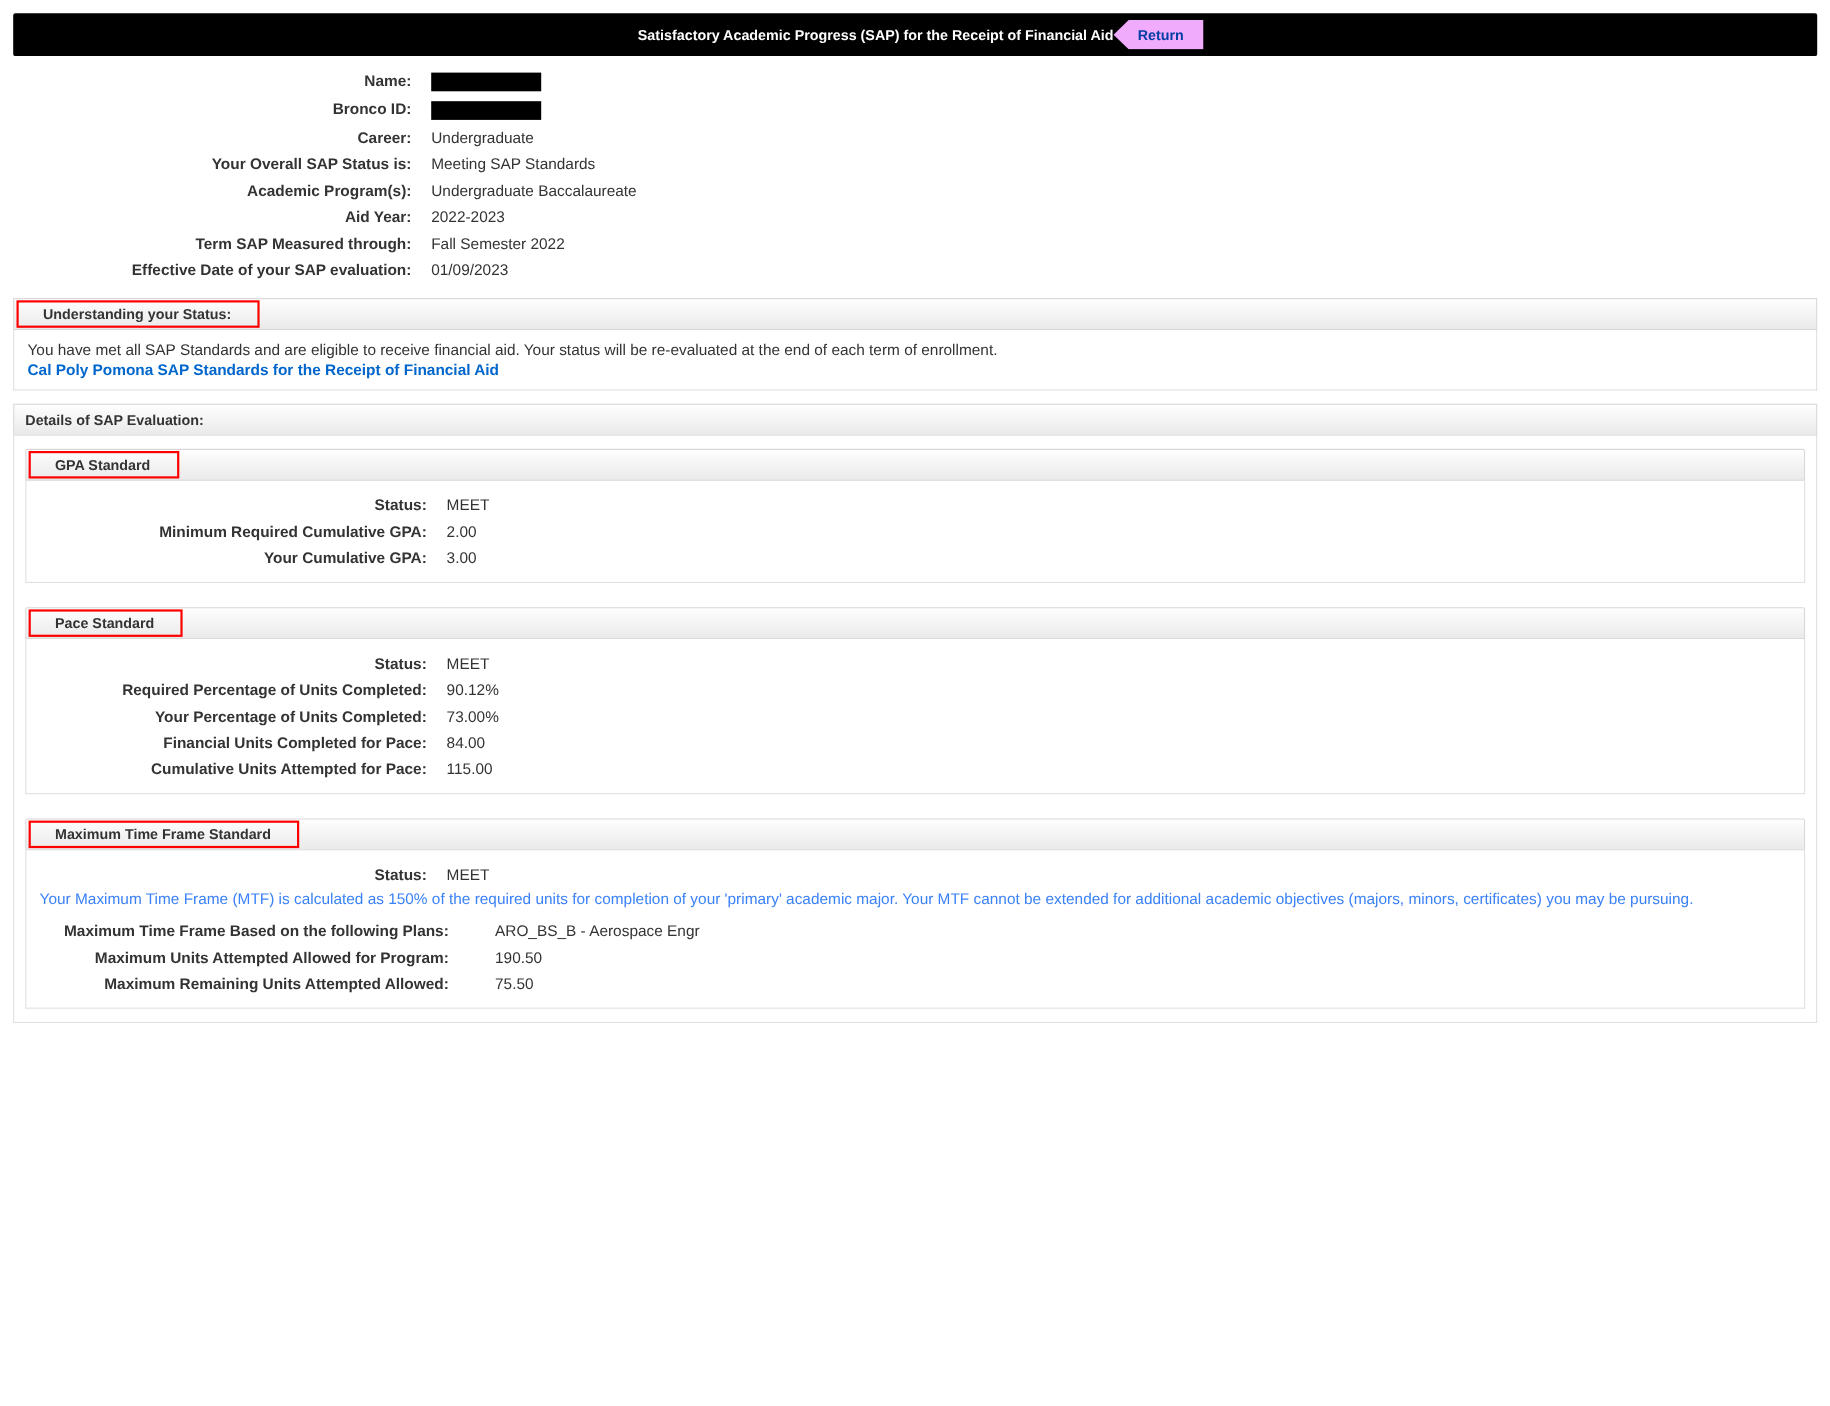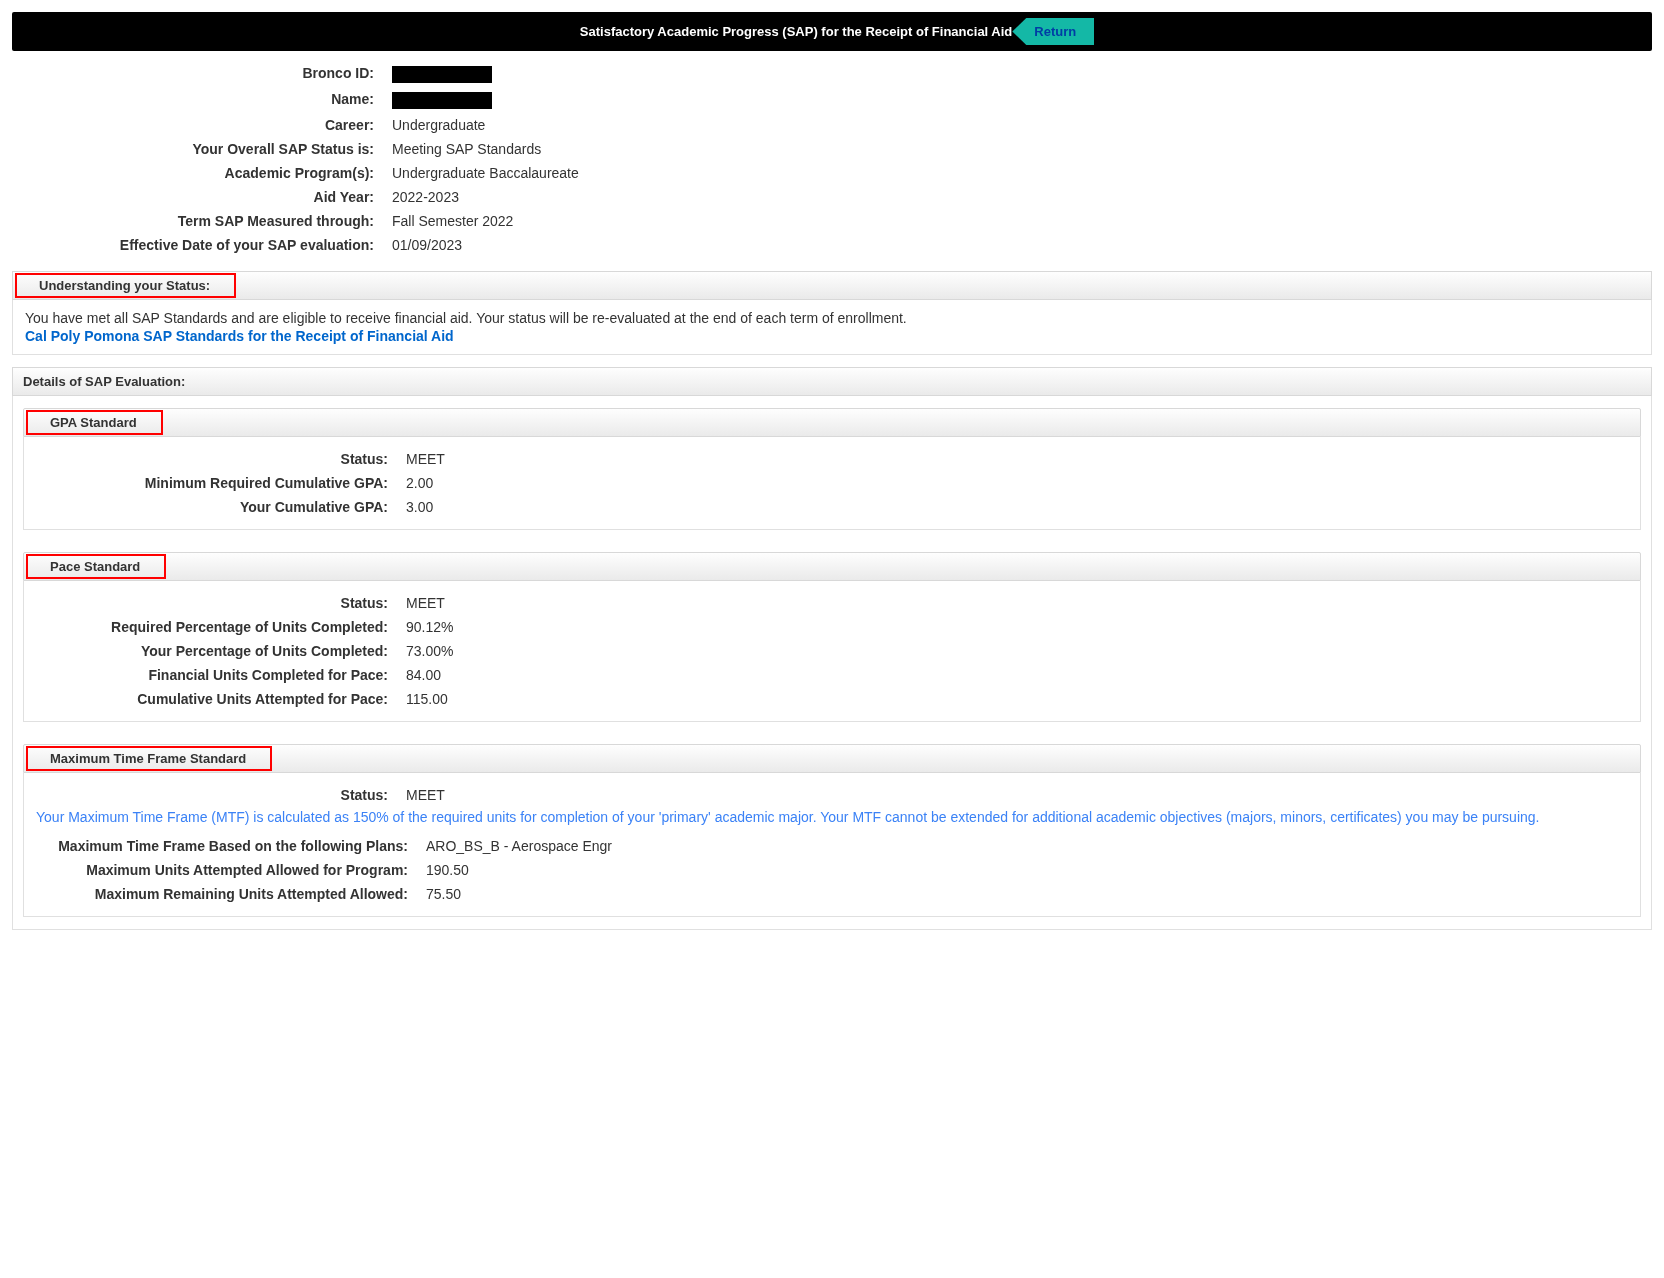--- a/index.html
+++ b/index.html
@@ -16,21 +16,21 @@
       padding: 6px 12px;
       border-radius: 2px;
       display: flex;
       justify-content: center;
       align-items: center;
       font-weight: bold;
       font-size: 13px;
       position: relative;
     }
     .return-btn {
-      background: #14b8a6;
+      background: #f0abfc;
       color: #003da5;
       font-weight: bold;
       padding: 6px 18px 6px 22px;
       font-size: 13px;
       cursor: pointer;
       clip-path: polygon(14px 0, 100% 0, 100% 100%, 14px 100%, 0 50%);
       margin-right: -10px;
     }
     .kv-table {
       margin: 10px 0 14px 0;
@@ -108,20 +108,21 @@
     }
     .mtf-text {
       font-size: 14px;
       color: #3b82f6;
       line-height: 1.5;
       margin-bottom: 6px;
     }
     .mtf-row {
       display: flex;
       padding: 4px 0;
+      gap: 24px;
     }
     .mtf-label {
       width: 390px;
       text-align: right;
       font-weight: bold;
       padding-right: 18px;
       font-size: 14px;
     }
     .mtf-value { font-size: 14px; }
     .outer-details {
@@ -139,25 +140,25 @@
 </head>
 <body>
 
 <div class="header-bar">
   <span>Satisfactory Academic Progress (SAP) for the Receipt of Financial Aid</span>
   <span class="return-btn">Return</span>
 </div>
 
 <div class="kv-table">
   <div class="kv-row">
+    <div class="kv-label">Name:</div>
+    <div class="kv-value"><span class="redacted"></span></div>
+  </div>
+  <div class="kv-row">
     <div class="kv-label">Bronco ID:</div>
-    <div class="kv-value"><span class="redacted"></span></div>
-  </div>
-  <div class="kv-row">
-    <div class="kv-label">Name:</div>
     <div class="kv-value"><span class="redacted"></span></div>
   </div>
   <div class="kv-row">
     <div class="kv-label">Career:</div>
     <div class="kv-value">Undergraduate</div>
   </div>
   <div class="kv-row">
     <div class="kv-label">Your Overall SAP Status is:</div>
     <div class="kv-value">Meeting SAP Standards</div>
   </div>

